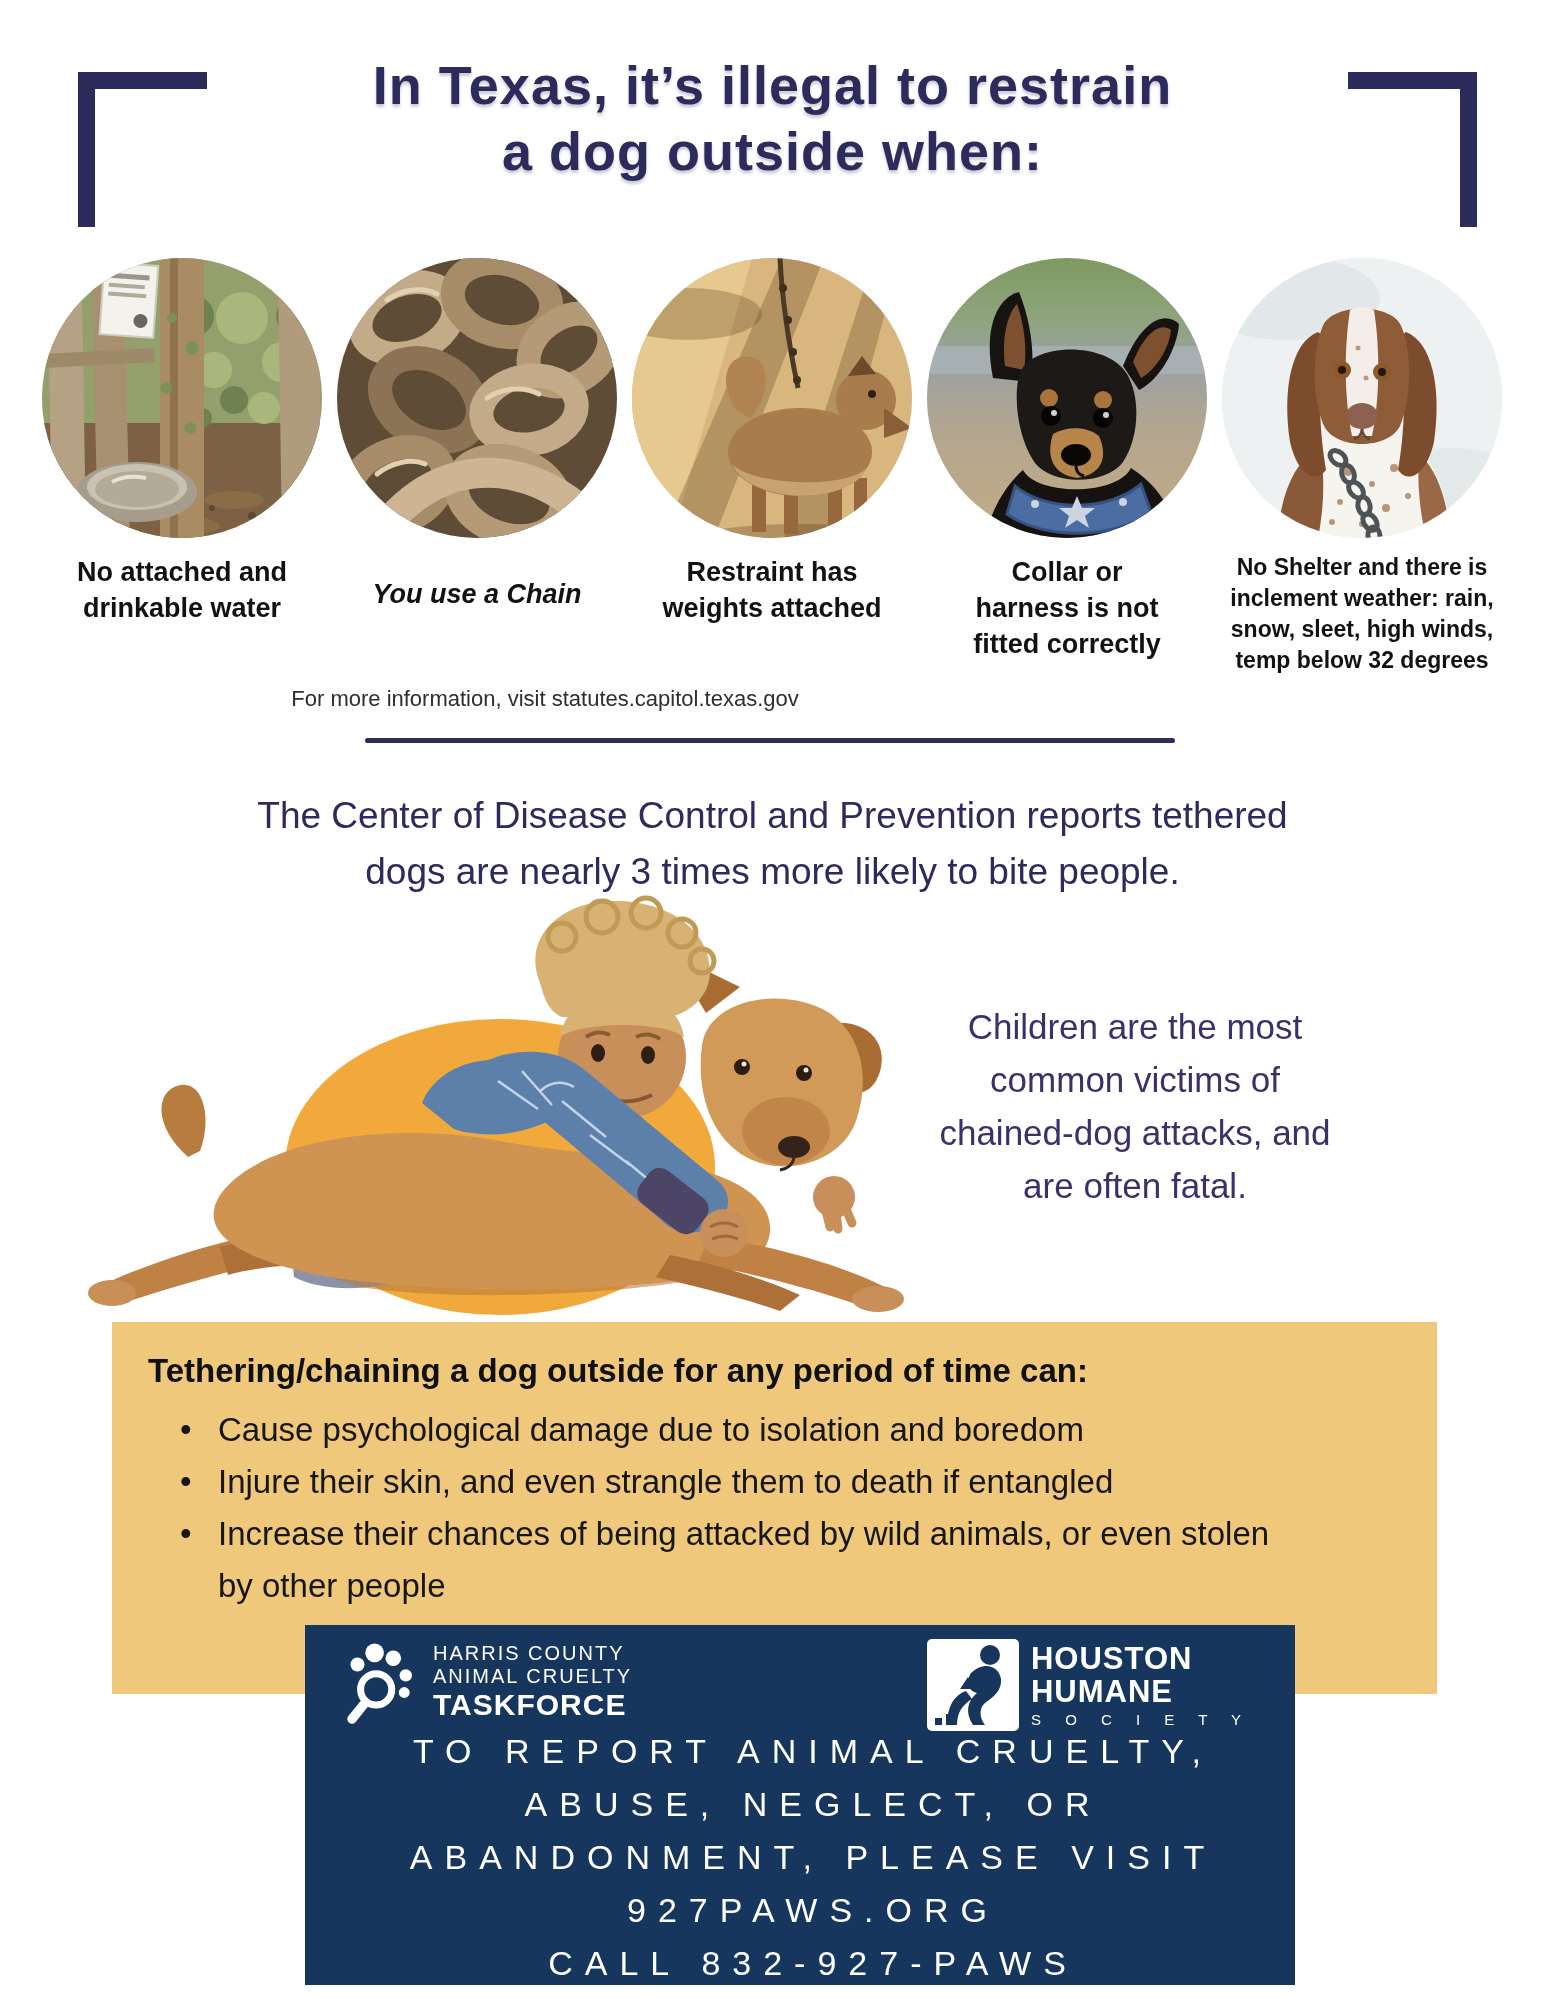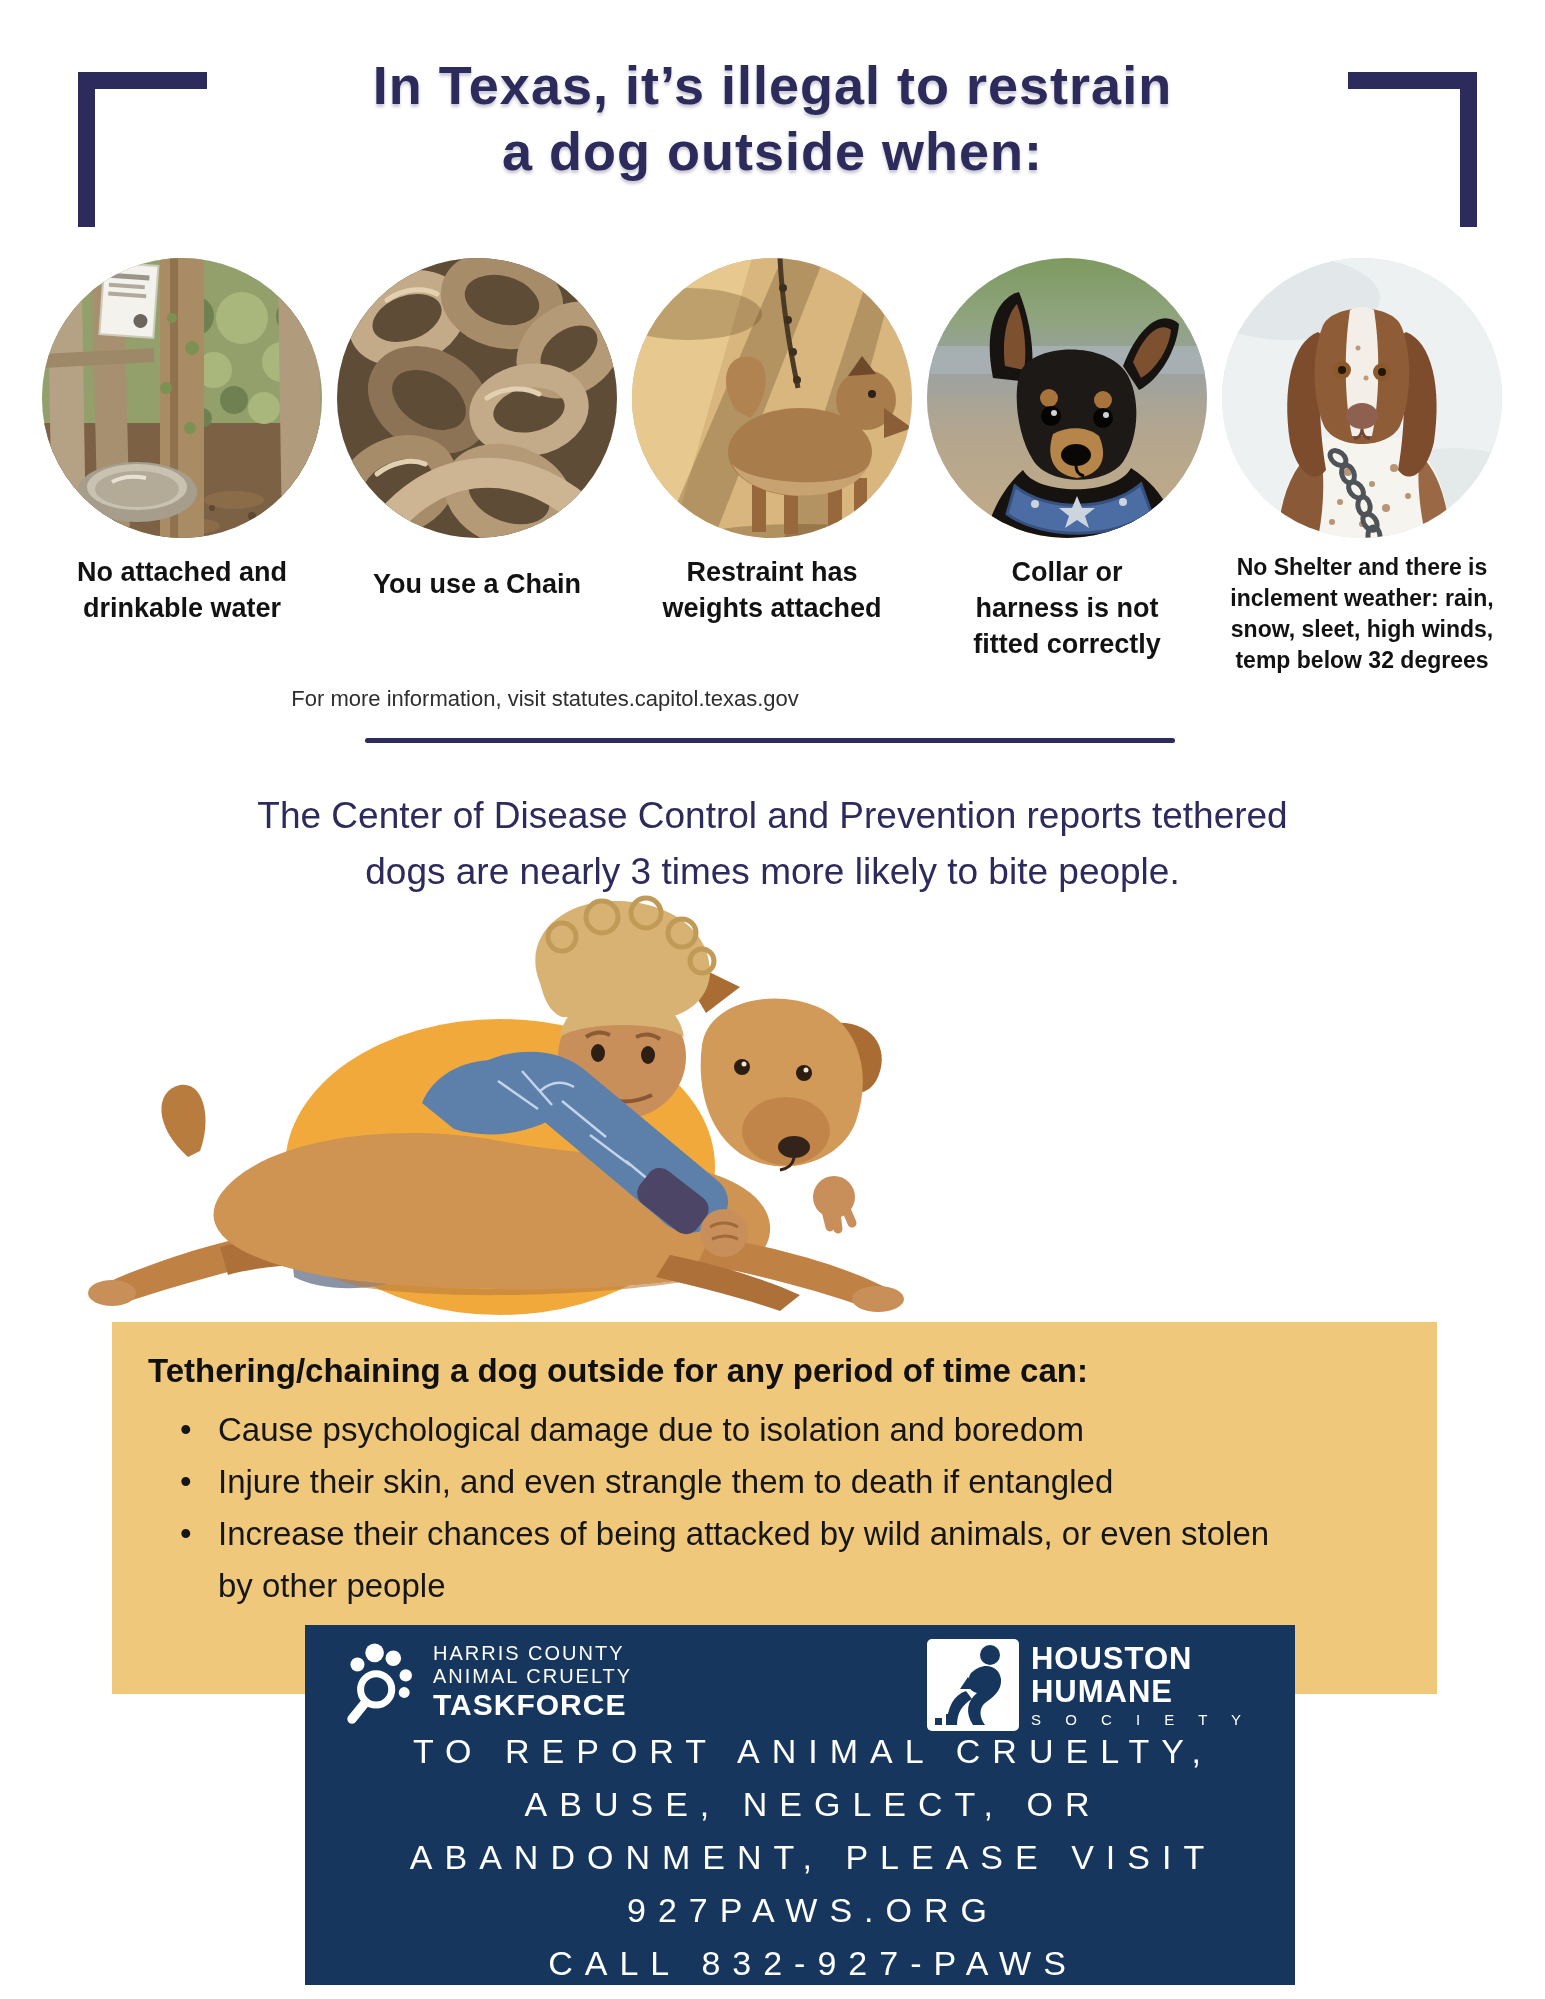--- a/index.html
+++ b/index.html
@@ -24,21 +24,21 @@
   .bracket{position:absolute;top:72px;width:112px;height:138px;border:0 solid var(--navy);}
   .bracket.left{left:78px;border-left-width:17px;border-top-width:17px;}
   .bracket.right{right:68px;border-right-width:17px;border-top-width:17px;}
 
   
   .violations{position:absolute;top:258px;left:42px;width:1460px;display:flex;gap:15px;}
   .violation{width:280px;display:flex;flex-direction:column;align-items:center;}
   .photo-circle{width:280px;height:280px;border-radius:50%;overflow:hidden;flex:none;background:#ddd;}
   .photo-circle svg{display:block;width:100%;height:100%;}
   .caption{margin-top:16px;text-align:center;font-weight:bold;font-size:27px;line-height:36px;color:var(--ink);}
-  .violation:nth-child(2) .caption{margin-top:28px;}
+  .violation:nth-child(2) .caption{margin-top:38px;font-style:italic;}
   .violation:nth-child(5) .caption{font-size:23px;line-height:31px;margin-top:14px;}
 
   
   .info-line{position:absolute;top:686px;left:0;width:1090px;text-align:center;
     font-size:22px;color:#2e2e2e;}
   .info-underline{position:absolute;top:738px;left:365px;width:810px;height:5px;
     background:var(--navy);border-radius:3px;}
 
   
   .cdc{position:absolute;top:788px;left:0;width:100%;text-align:center;
@@ -360,20 +360,26 @@
         <path d="M470,196 q16,-14 34,-4"></path>
       </g>
       <rect x="570" y="282" width="72" height="42" rx="14" transform="rotate(38 600 300)" fill="#4c4566"></rect>
       <circle cx="654" cy="338" r="24" fill="#c88f5a"></circle>
       <path d="M640,332 q14,-8 28,0 M642,344 q14,-6 26,0" stroke="#a06b3c" stroke-width="3" fill="none"></path>
       <circle cx="764" cy="302" r="21" fill="#c88f5a"></circle>
       <path d="M756,316 l4,16 M766,318 l2,16 M776,314 l6,14" stroke="#c88f5a" stroke-width="9" stroke-linecap="round"></path>
     </svg>
   </div>
 
+  <div class="children-fact">
+    <div>Children are the most</div>
+    <div>common victims of</div>
+    <div>chained-dog attacks, and</div>
+    <div>are often fatal.</div>
+  </div>
 
   <div class="tether-box">
     <div class="tether-heading">Tethering/chaining a dog outside for any period of time can:</div>
     <ul class="tether-list">
       <li>Cause psychological damage due to isolation and boredom</li>
       <li>Injure their skin, and even strangle them to death if entangled</li>
       <li>Increase their chances of being attacked by wild animals, or even stolen by other people</li>
     </ul>
   </div>
 

